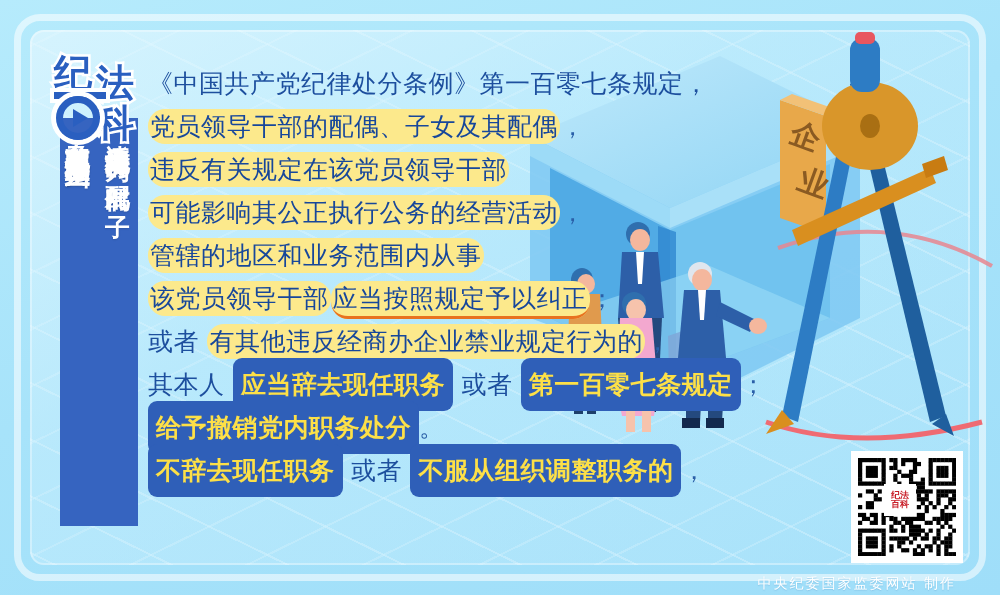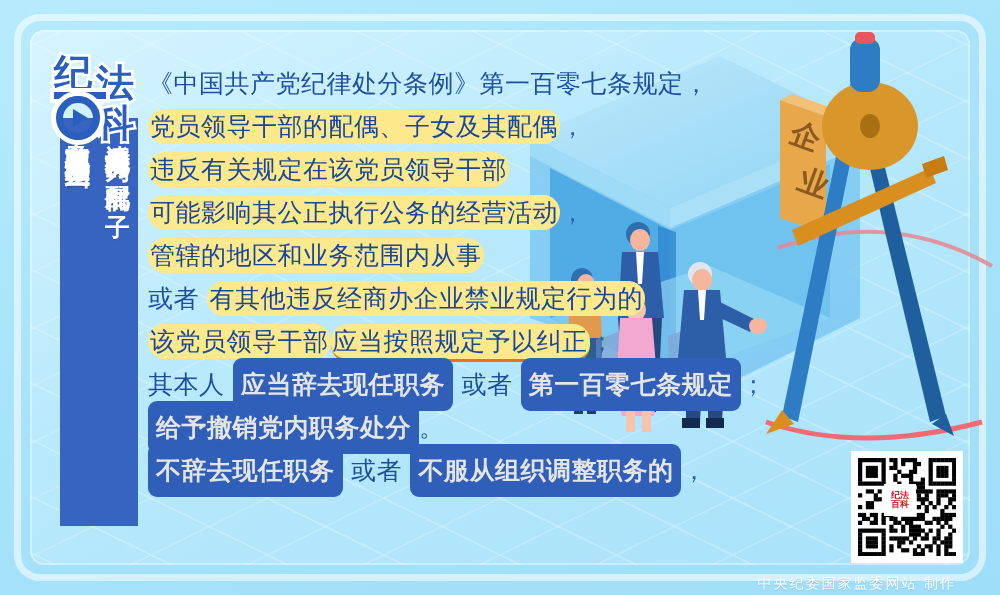--- a/index.html
+++ b/index.html
@@ -100,21 +100,21 @@
   }
   .plain{color:#1d4f9e;font-weight:normal;margin-top:27px;}
   .hl{
     background:#fce98c;color:#17479b;font-weight:normal;
     padding:3px 2px;box-decoration-break:clone;border-radius:17px;-webkit-box-decoration-break:clone;
   }
   .hl-u{
     border-bottom:3px solid #e8721f;
   }
   .pill{
-    background:#2f5fb8;color:#e5e5e5;font-weight:bold;
+    background:#2f5fb8;color:#fde047;font-weight:bold;
     border-radius:9px;padding:12px 8px;
     box-decoration-break:clone;-webkit-box-decoration-break:clone;
   }
   .punct{color:#2a5fa8;font-weight:normal;}
 
   
   .qr-wrap{
     position:absolute;left:851px;top:451px;width:112px;height:112px;
     background:#ffffff;padding:7px;box-sizing:border-box;z-index:6;
   }
@@ -267,22 +267,22 @@
     <div class="vcol vcol-r">违反廉洁纪律的行为：对配偶、子</div>
     <div class="vcol vcol-l">女及其配偶违规从业行为拒不纠正</div>
   </div>
 
   <div class="content" id="body-lines">
       <div class="tline"><span class="plain">《中国共产党纪律处分条例》第一百零七条规定，</span></div>
       <div class="tline"><span class="hl">党员领导干部的配偶、子女及其配偶</span><span class="punct">，</span></div>
       <div class="tline"><span class="hl">违反有关规定在该党员领导干部</span></div>
       <div class="tline"><span class="hl">可能影响其公正执行公务的经营活动</span><span class="punct">，</span></div>
       <div class="tline"><span class="hl">管辖的地区和业务范围内从事</span></div>
+      <div class="tline"><span class="hl">该党员领导干部</span><span class="hl hl-u">应当按照规定予以纠正</span><span class="punct">；</span></div>
       <div class="tline"><span class="plain">或者 </span><span class="hl">有其他违反经商办企业禁业规定行为的</span><span class="punct">，</span></div>
-      <div class="tline"><span class="hl">该党员领导干部</span><span class="hl hl-u">应当按照规定予以纠正</span><span class="punct">；</span></div>
       <div class="tline"><span class="plain">其本人 </span><span class="pill">应当辞去现任职务</span><span class="plain"> 或者 </span><span class="pill">第一百零七条规定</span><span class="punct">；</span></div>
       <div class="tline"><span class="pill">给予撤销党内职务处分</span><span class="punct">。</span></div>
       <div class="tline"><span class="pill">不辞去现任职务</span><span class="plain"> 或者 </span><span class="pill">不服从组织调整职务的</span><span class="punct">，</span></div>
     </div>
 
   <div class="qr-wrap">
     <div class="qr-canvas" id="qr-canvas"><svg width="98" height="98" viewBox="0 0 98 98" xmlns="http://www.w3.org/2000/svg">
           <rect width="98" height="98" fill="#ffffff"></rect>
           <rect x="0.00" y="0.00" width="4.22" height="4.22" fill="#000"></rect>
           <rect x="3.92" y="0.00" width="4.22" height="4.22" fill="#000"></rect>

